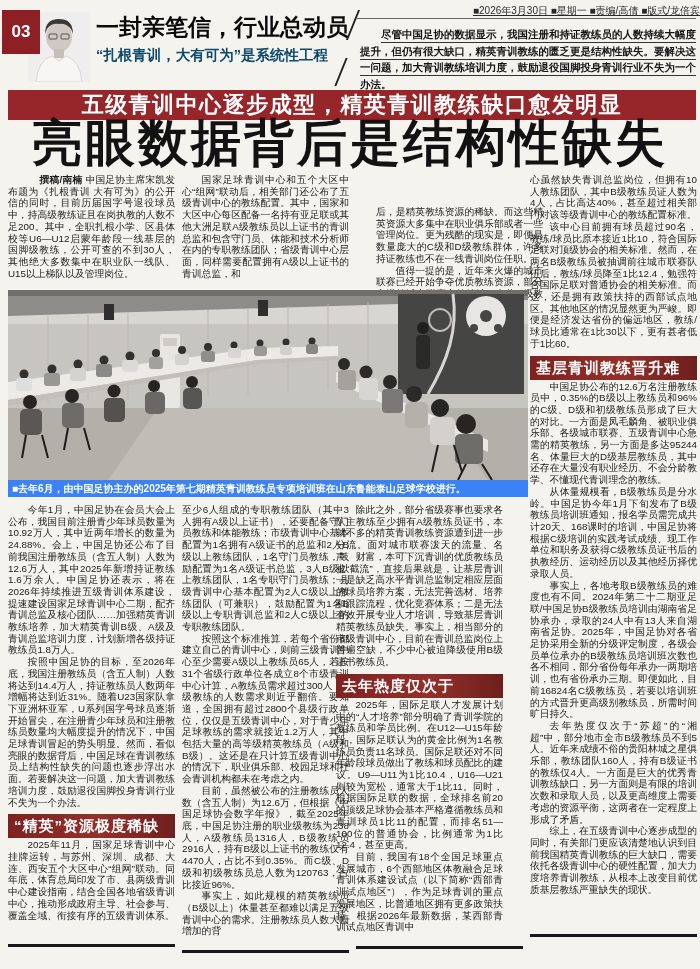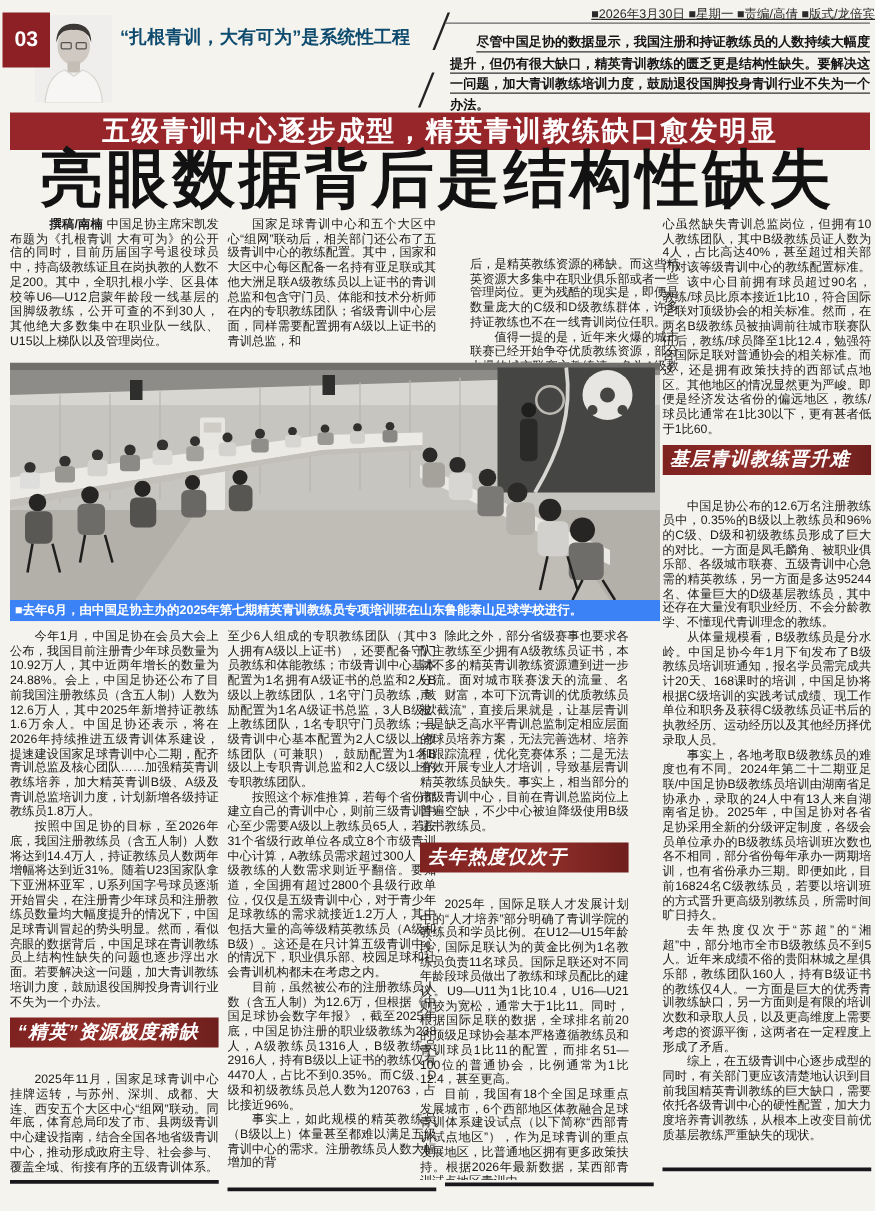--- a/index.html
+++ b/index.html
@@ -41,21 +41,21 @@
   .c1t{left:8px;top:174px;height:112px;}
   .c2t{left:182px;top:174px;height:112px;}
   .c3t{left:376px;top:174px;height:112px;margin-top:32px;}
   .c4 {left:530px;top:174px;height:758px;}
   .c1b{left:8px;top:504px;height:438px;}
   .c2b{left:182px;top:504px;height:444px;}
   .c3b{left:336px;top:504px;height:440px;}
   .sec-bar{display:block;margin:6px 0 5px;background:linear-gradient(90deg,#7e2220,#94302b 55%,#6e1f1d);
            color:#fff;font-weight:bold;font-size:15px;line-height:1;padding:4px 6px 5px;
            letter-spacing:1px;}
-  h3.sec-bar{margin-top:6px;margin-bottom:20px;font-style:italic;}
+  h3.sec-bar{margin-top:6px;margin-bottom:1px;}
 
   
   .photo{position:absolute;left:8px;top:290px;width:520px;height:207px;margin:0;overflow:hidden;}
   .photo svg{display:block;}
   .caption{height:17px;background:#3b82f6;color:#fff;font-size:10px;font-weight:bold;
            line-height:17px;padding:0 4px;white-space:nowrap;overflow:hidden;}
 
   
   .endrule{position:absolute;height:3px;background:#17171c;width:167px;}
   .r1{left:8px;top:944px;}
@@ -76,20 +76,21 @@
       <ellipse cx="31" cy="25" rx="13" ry="15" fill="#cfc9c2"></ellipse>
       <path d="M17,22 Q17,7 31,7 Q45,7 45,22 L43,17 Q38,11 31,12 Q23,11 19,17 Z" fill="#3b3835"></path>
       <rect x="21" y="22" width="8" height="5" rx="1" fill="none" stroke="#55524e"></rect>
       <rect x="33" y="22" width="8" height="5" rx="1" fill="none" stroke="#55524e"></rect>
       <rect x="26" y="37" width="10" height="9" fill="#c4beb7"></rect>
       <path d="M8,70 Q10,48 24,44 L31,49 L38,44 Q52,48 54,70 Z" fill="#f7f6f4" stroke="#d8d5d0"></path>
     </svg>
   </div>
 
   <div class="title-wrap">
+    <div class="main-title">一封亲笔信，行业总动员</div>
     <div class="sub-title">“扎根青训，大有可为”是系统性工程</div>
   </div>
   <div class="slash s1"></div>
   <div class="slash s2"></div>
 
   <div class="dateline">■2026年3月30日 ■星期一 ■责编/高倩 ■版式/龙倍宾</div>
   <div class="date-rule"></div>
   <p class="intro">尽管中国足协的数据显示，我国注册和持证教练员的人数持续大幅度提升，但仍有很大缺口，精英青训教练的匮乏更是结构性缺失。要解决这一问题，加大青训教练培训力度，鼓励退役国脚投身青训行业不失为一个办法。</p>
 
   <div class="banner">五级青训中心逐步成型，精英青训教练缺口愈发明显</div>

